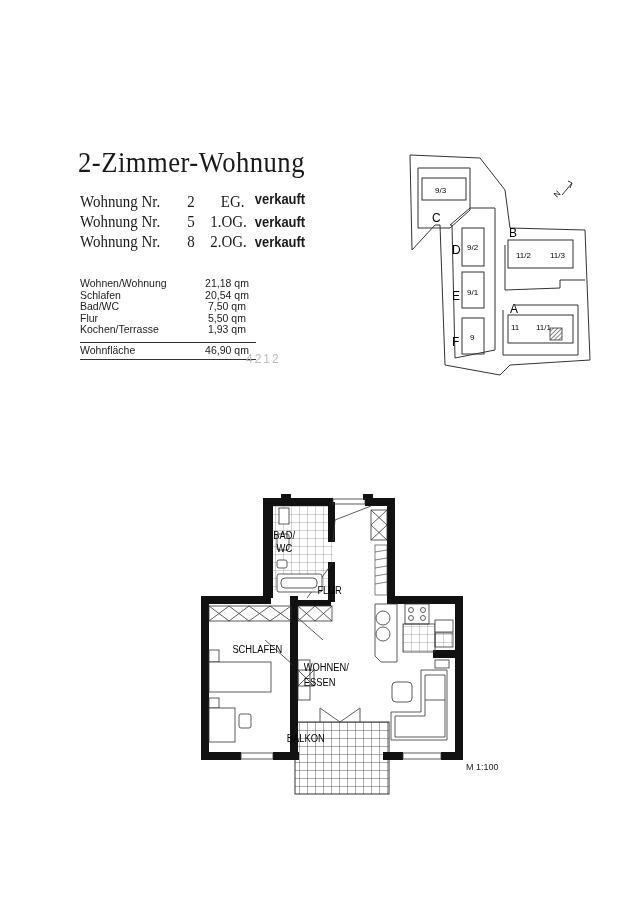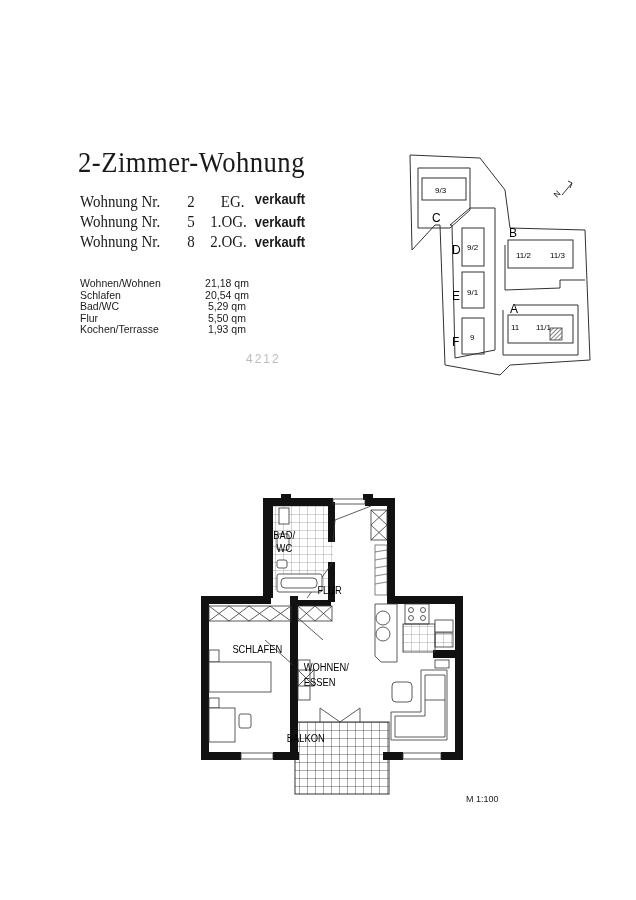--- a/index.html
+++ b/index.html
@@ -9,21 +9,21 @@
   .unit-row { left:80px; font-family:"Liberation Serif",serif; font-size:17px; display:flex; align-items:baseline; white-space:nowrap; transform:scaleX(0.88); transform-origin:left; }
   .unit-row .lbl { width:122px; }
   .unit-row .nr { width:26px; }
   .unit-row .fl { width:52px; }
   .unit-row .st { font-family:"Liberation Sans",sans-serif; font-size:14px; font-weight:bold; transform:scaleX(1.05); }
   .areas { left:80px; top:278px; width:176px; font-family:"Liberation Sans",sans-serif; font-size:10.5px; line-height:11.5px; }
   .area-row { display:flex; justify-content:space-between; }
   .area-row .v { width:58px; text-align:center; }
   .area-total { margin-top:6px; padding-top:2px; border-top:1.5px solid #333; border-bottom:1.5px solid #333; padding-bottom:3px; }
   .stamp { left:246px; top:352px; font-family:"Liberation Sans",sans-serif; font-size:12px; color:#bbb; letter-spacing:2px; }
-  .scale { left:466px; top:794px; font-family:"Liberation Sans",sans-serif; font-size:9px; }
+  .scale { left:466px; top:762px; font-family:"Liberation Sans",sans-serif; font-size:9px; }
   .lbl-plan { font-family:"Liberation Sans",sans-serif; font-size:11px; transform:scaleX(0.85); transform-origin:left; }
   .site-lbl { font-family:"Liberation Sans",sans-serif; font-size:8px; }
   .site-letter { font-family:"Liberation Sans",sans-serif; font-size:12px; }
 </style>
 </head>
 <body>
 
 <div class="abs title">2-Zimmer-Wohnung</div>
 
 <div class="abs unit-row" style="top:192px">
@@ -40,38 +40,42 @@
 </div>
 <div class="abs unit-row" style="top:232px">
   <span class="lbl">Wohnung Nr.</span>
   <span class="nr">8</span>
   <span class="fl">2.OG.</span>
   <span class="st">verkauft</span>
 </div>
 
 <div class="abs areas">
   <div class="area-row">
-      <span>Wohnen/Wohnen</span>
+      <span>Wohnen/Wohnung</span>
       <span class="v">21,18 qm</span>
     </div>
   <div class="area-row">
       <span>Schlafen</span>
       <span class="v">20,54 qm</span>
     </div>
   <div class="area-row">
       <span>Bad/WC</span>
-      <span class="v">5,29 qm</span>
+      <span class="v">7,50 qm</span>
     </div>
   <div class="area-row">
       <span>Flur</span>
       <span class="v">5,50 qm</span>
     </div>
   <div class="area-row">
       <span>Kochen/Terrasse</span>
       <span class="v">1,93 qm</span>
+    </div>
+  <div class="area-row area-total">
+      <span>Wohnfläche</span>
+      <span class="v">46,90 qm</span>
     </div>
 </div>
 <div class="abs stamp">4212</div>
 
 <svg class="abs" style="left:400px;top:150px" width="200" height="230">
   <g fill="none" stroke="#333" stroke-width="1">
     <path d="M10,5 L80,8 L105,40 L110,78 L185,80 L190,210 L110,215 L100,225 L45,215 L40,75 L35,75 L12,100 Z"></path>
     <path d="M18,18 L70,18 L70,60 L50,78 L18,78 Z"></path>
     <rect x="22" y="28" width="44" height="22"></rect>
     <path d="M50,75 L70,58 L95,58 L95,200 L55,208 L52,75 Z"></path>

